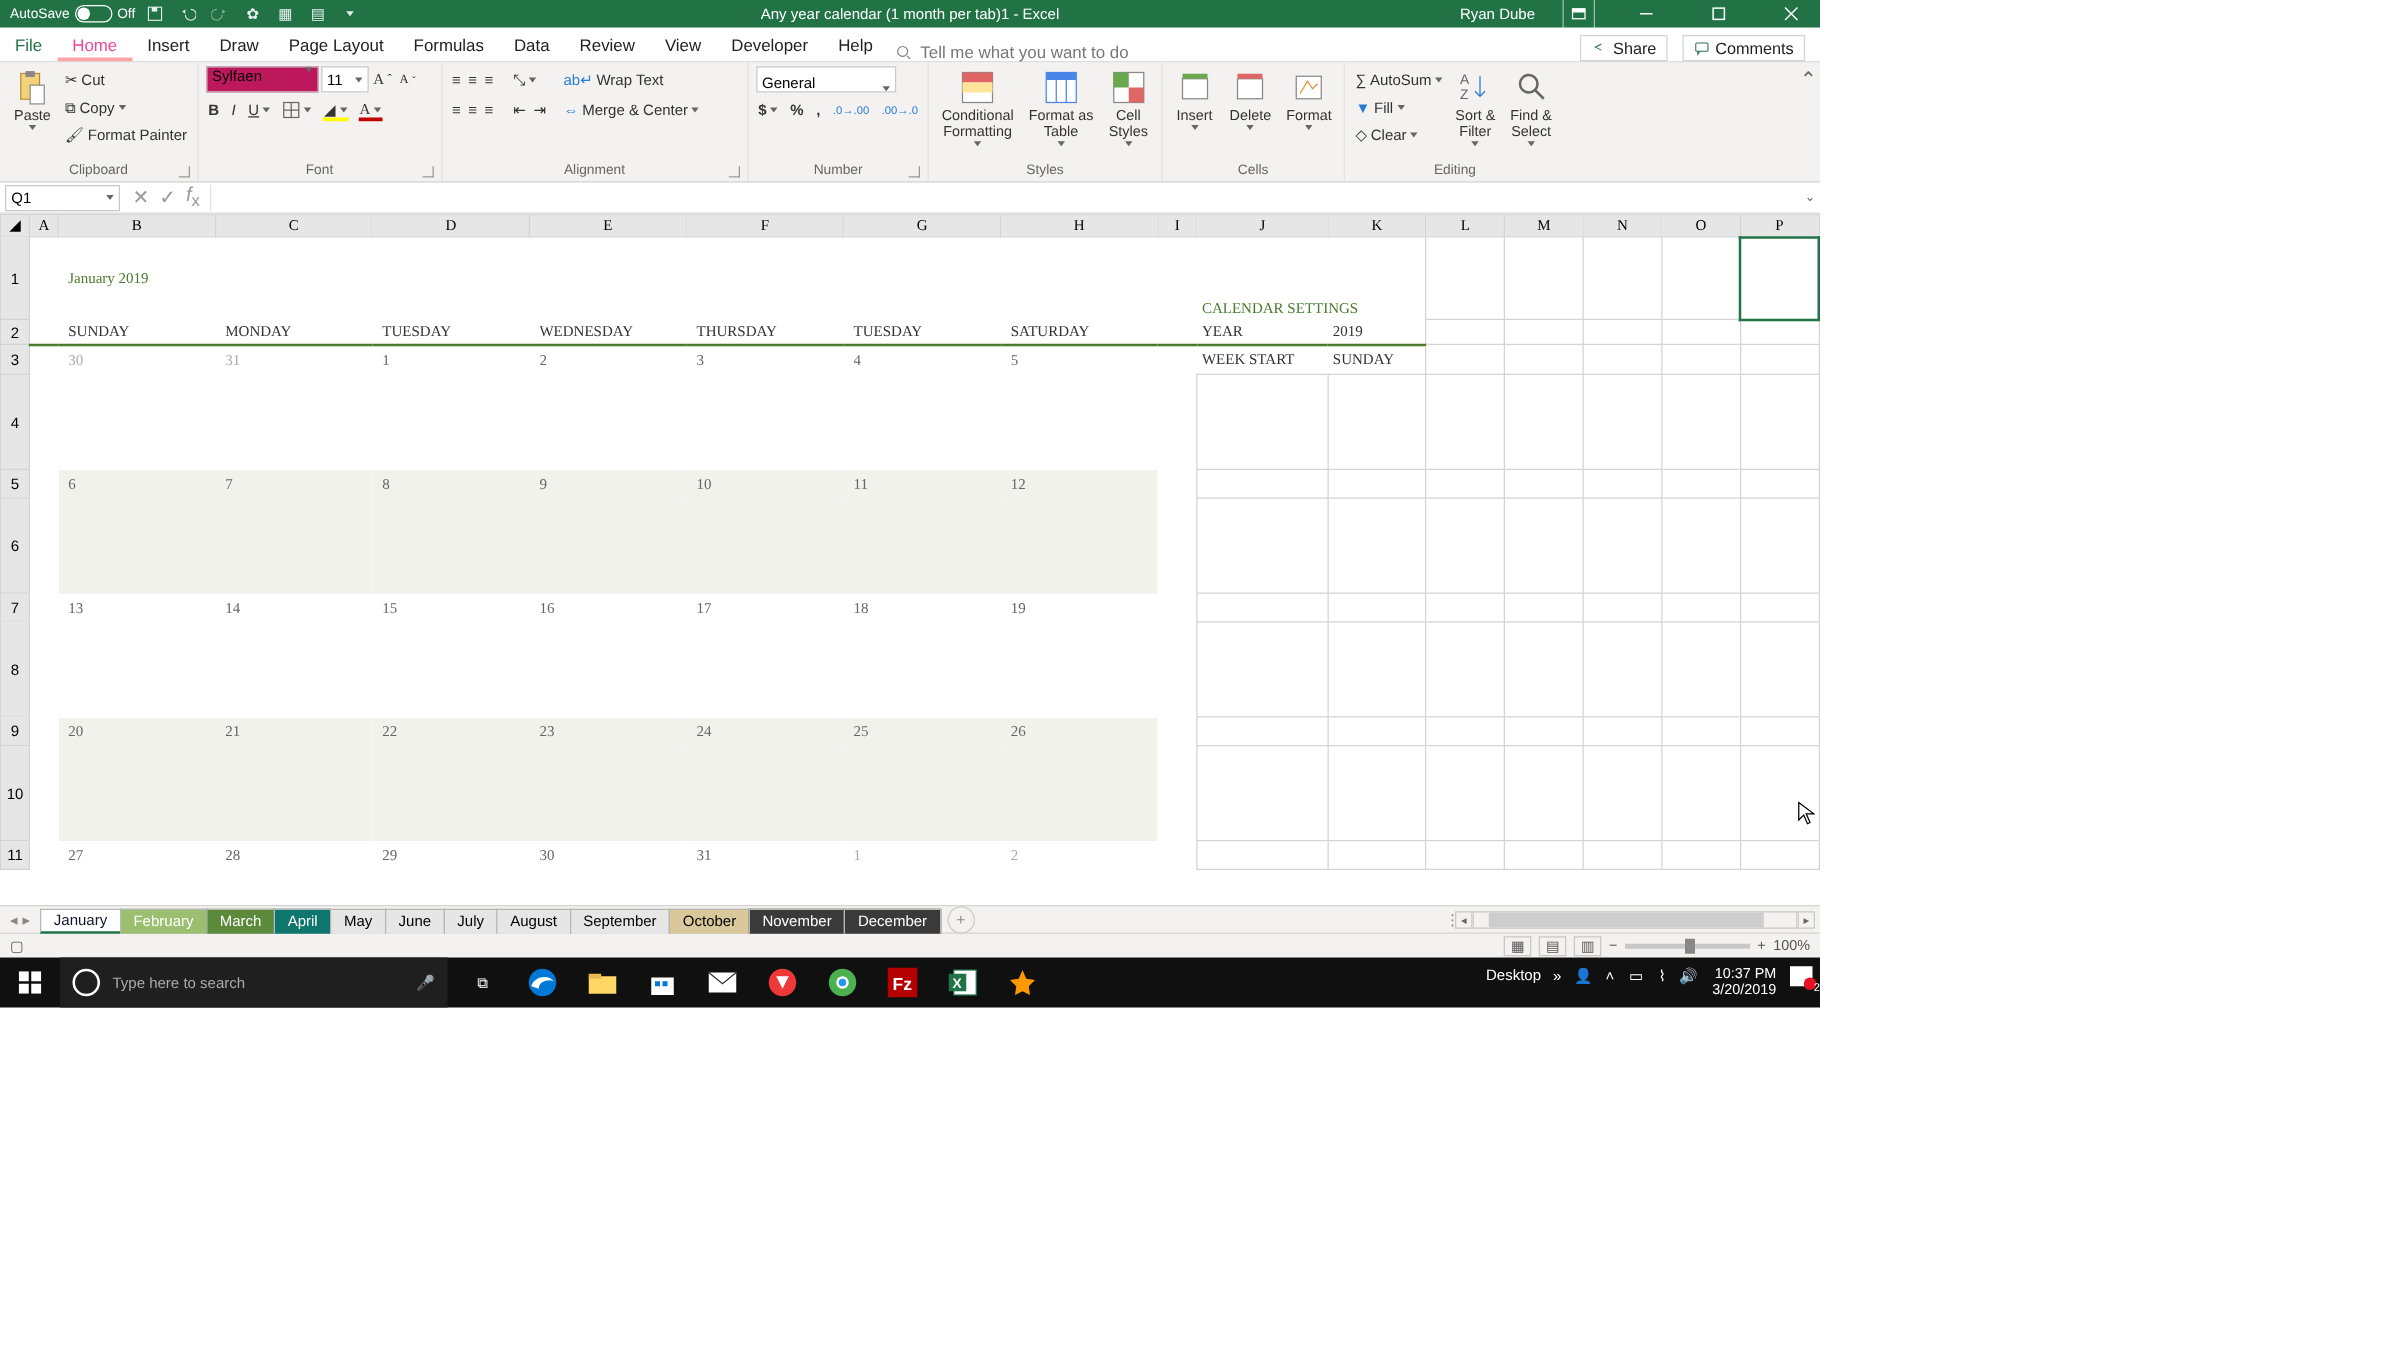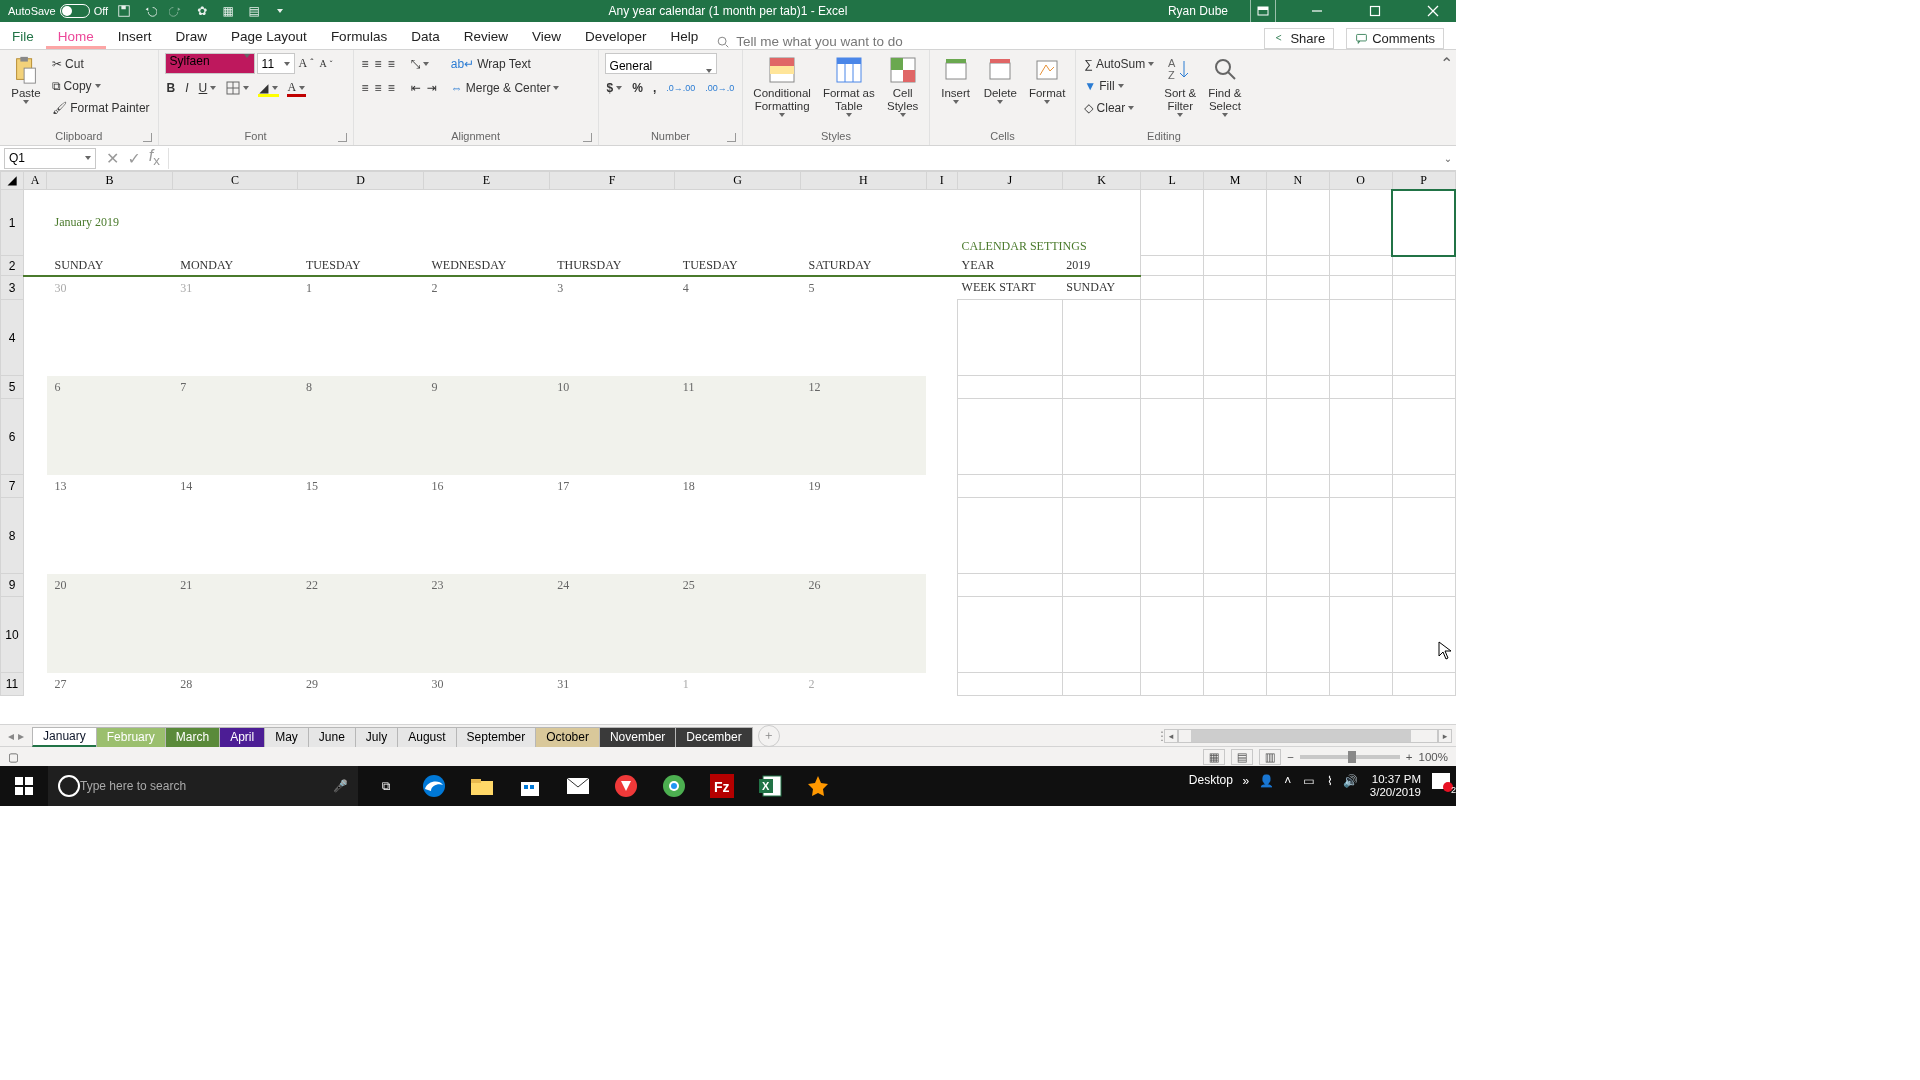--- a/index.html
+++ b/index.html
@@ -70,40 +70,40 @@
 td.cell{border:none!important}
 .selcell{border:2px solid #217346!important}
 
 .sheettabs{height:22px;display:flex;align-items:center;background:#f3f2f1;border-top:1px solid #d4d4d4;font-size:12px}
 .navtabs{display:flex;gap:4px;padding:0 8px;color:#888}
 .tabstrip{display:flex;align-items:flex-end;height:22px}
 .stab{padding:2px 10px;border:1px solid #b7b7b7;border-bottom:none;background:#e6e6e6;margin-right:-1px;height:20px;display:flex;align-items:center}
 .stab.active{background:#fff;border-bottom:2px solid #217346;color:#0f172a;font-weight:500}
 .stab.feb{background:#9bbf6e;color:#fff}
 .stab.mar{background:#5a8a3a;color:#fff}
-.stab.apr{background:#4c1d95;color:#fff}
+.stab.apr{background:#0f766e;color:#fff}
 .stab.oct{background:#d9c89a}
 .stab.nov{background:#3a3a3a;color:#fff}
 .stab.dec{background:#3a3a3a;color:#fff}
 .newsheet{width:22px;height:22px;display:flex;align-items:center;justify-content:center;color:#888;margin-left:6px;border:1px solid #ccc;border-radius:50%}
 .hscroll{flex:1;display:flex;align-items:center;justify-content:flex-end;padding-right:4px}
 .hscroll .track{width:260px;height:14px;border:1px solid #c8c8c8;background:#f3f2f1;position:relative}
 .hscroll .thumb{position:absolute;left:12px;top:0;bottom:0;width:220px;background:#cdcdcd}
 .hscroll .arrow{width:14px;height:14px;border:1px solid #c8c8c8;display:flex;align-items:center;justify-content:center;font-size:9px;color:#666}
 
 .statusbar{height:20px;background:#f3f2f1;border-top:1px solid #d4d4d4;display:flex;align-items:center;font-size:11.5px;color:#555}
 .statusbar .sb-left{padding:0 8px;display:flex;gap:6px;align-items:center}
 .statusbar .sb-right{margin-left:auto;display:flex;align-items:center;gap:6px;padding-right:8px}
 .viewbtn{width:22px;height:16px;border:1px solid #c8c8c8;display:flex;align-items:center;justify-content:center}
 .zoom-slider{width:100px;height:4px;background:#c8c8c8;position:relative}
 .zoom-slider::after{content:"";position:absolute;width:8px;height:12px;background:#888;top:-4px;left:48px}
 
 .taskbar{height:40px;background:#101010;display:flex;align-items:center;color:#fff;font-size:12px}
 .taskbar .start{width:48px;height:40px;display:flex;align-items:center;justify-content:center}
-.taskbar .search{display:flex;align-items:center;background:#1f1f1f;height:40px;width:310px;padding:0 10px;color:#aaa}
+.taskbar .search{display:flex;align-items:center;background:#1f1f1f;height:40px;width:310px;padding:0 10px;gap:10px;color:#aaa}
 .taskbar .tb-icons{display:flex;gap:4px;align-items:center;margin-left:6px}
 .taskbar .tb-icons .app{width:44px;height:40px;display:flex;align-items:center;justify-content:center}
 .taskbar .tray{margin-left:auto;display:flex;gap:5px;padding-right:6px}
 .clock{text-align:right;line-height:1.1;font-size:11.5px;padding:0 6px}
 .tray .ticon{width:16px;height:16px;display:flex;align-items:center;justify-content:center;color:#fff}
 .cortana{width:22px;height:22px;border:2px solid #fff;border-radius:50%}
 .notif{width:18px;height:16px;background:#fff;color:#000;font-size:10px;display:flex;align-items:center;justify-content:center;position:relative}
 .notif::after{content:"";position:absolute;right:-3px;bottom:-3px;width:10px;height:10px;background:#e81123;border-radius:50%}
 
 .cursor{position:absolute;right:4px;top:470px;width:14px;height:20px}

